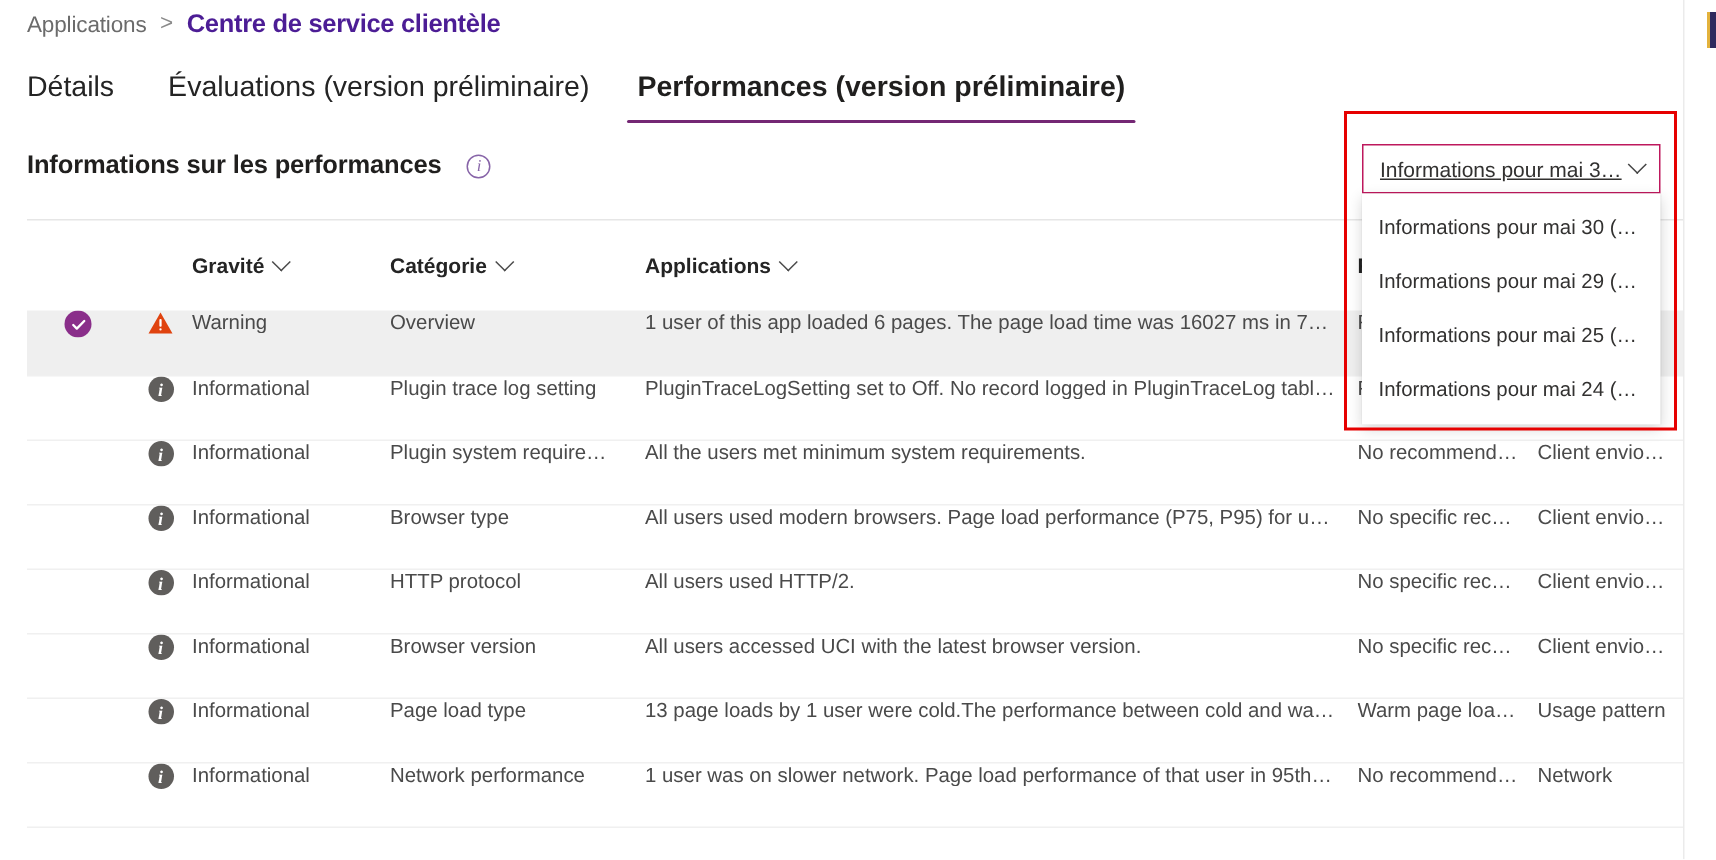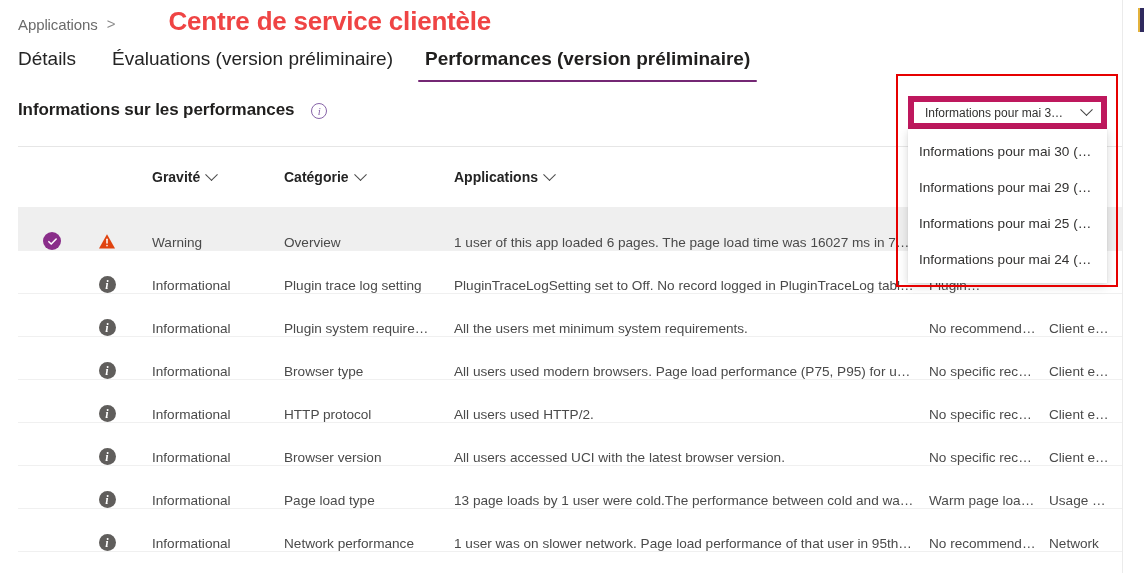--- a/index.html
+++ b/index.html
@@ -34,25 +34,24 @@
     letter-spacing: -0.1px;
   }
   .bc-sep {
     font-size: 15px;
     color: #8a8a8a;
     font-weight: 400;
     position: relative;
     top: -1px;
   }
   .bc-current {
-    font-size: 26px;
-    color: #ef4444;
+    font-size: 17px;
+    color: #4c1d95;
     font-weight: 700;
     letter-spacing: -0.2px;
-    margin-left: 44px;
   }
 
   
   .tabbar {
     position: absolute;
     left: 18px; top: 44px;
     display: flex;
     align-items: flex-start;
     height: 38px;
   }
@@ -138,21 +137,21 @@
   .chev {
     display: inline-block;
     width: 9px; height: 9px;
     border-right: 1.4px solid #4a4a4a;
     border-bottom: 1.4px solid #4a4a4a;
     transform: rotate(45deg) translate(-2px,-2px);
     flex: 0 0 auto;
   }
   .row {
     display: flex;
-    align-items: flex-end;
+    align-items: flex-start;
     height: 43px;
     border-top: 1px solid #f0f0f0;
     background: #ffffff;
     cursor: pointer;
   }
   .row:first-of-type { border-top: none; }
   .row.selected {
     background: #efefef;
     border-top: none;
   }
@@ -161,21 +160,21 @@
     color: #4a4a4a;
     overflow: hidden;
     text-overflow: ellipsis;
     white-space: nowrap;
   }
   .grid-bottom { border-top: 1px solid #f0f0f0; height: 1px; }
 
   
   .c-check { flex: 0 0 68px; display:flex; align-items:center; justify-content:center; }
   .c-icon  { flex: 0 0 42px; display:flex; align-items:center; justify-content:center; }
-  .c-sev   { flex: 0 0 132px; padding-right: 6px; margin-left: 24px; }
+  .c-sev   { flex: 0 0 132px; padding-right: 6px; }
   .c-cat   { flex: 0 0 170px; padding-right: 10px; }
   .c-info  { flex: 0 0 475px; padding-right: 14px; }
   .c-rec   { flex: 0 0 120px; padding-right: 10px; }
   .c-env   { flex: 1 1 auto; padding-right: 10px; }
 
   
   .sel-check {
     width: 18px; height: 18px;
     border-radius: 50%;
     background: #8a2e8a;
@@ -228,30 +227,31 @@
     z-index: 40;
   }
   .dd-wrap {
     position: absolute;
     left: 908px; top: 96px;
     width: 199px;
     z-index: 30;
   }
   .dd-button {
     height: 33px;
-    border: 6px solid #be185d;
+    border: 1px solid #be185d;
     background: #ffffff;
     display: flex;
     align-items: center;
     justify-content: space-between;
     padding: 0 10px 0 11px;
-    font-size: 12px;
+    font-size: 14px;
     color: #323130;
     cursor: pointer;
     white-space: nowrap;
+    text-decoration: underline;
   }
   .dd-caret {
     width: 9px; height: 9px;
     border-right: 1.5px solid #444;
     border-bottom: 1.5px solid #444;
     transform: rotate(45deg) translate(-2px,-2px);
     flex: 0 0 auto;
     margin-left: 6px;
   }
   .dd-list {

